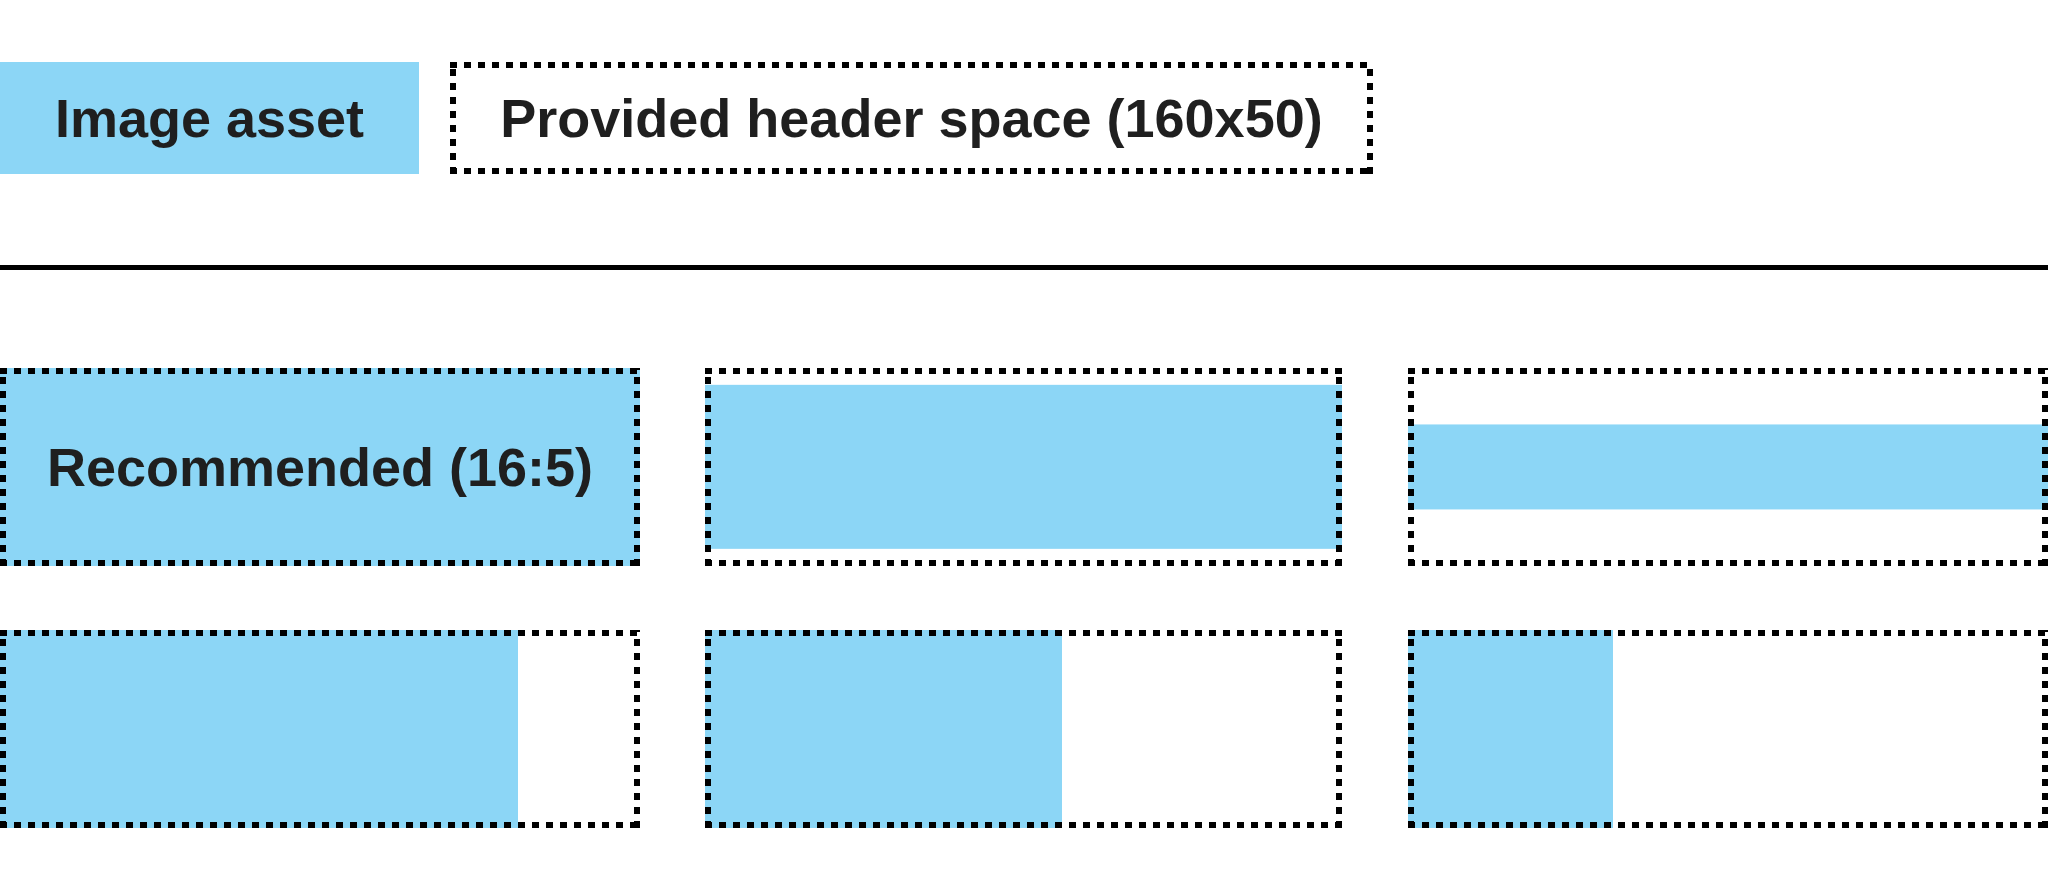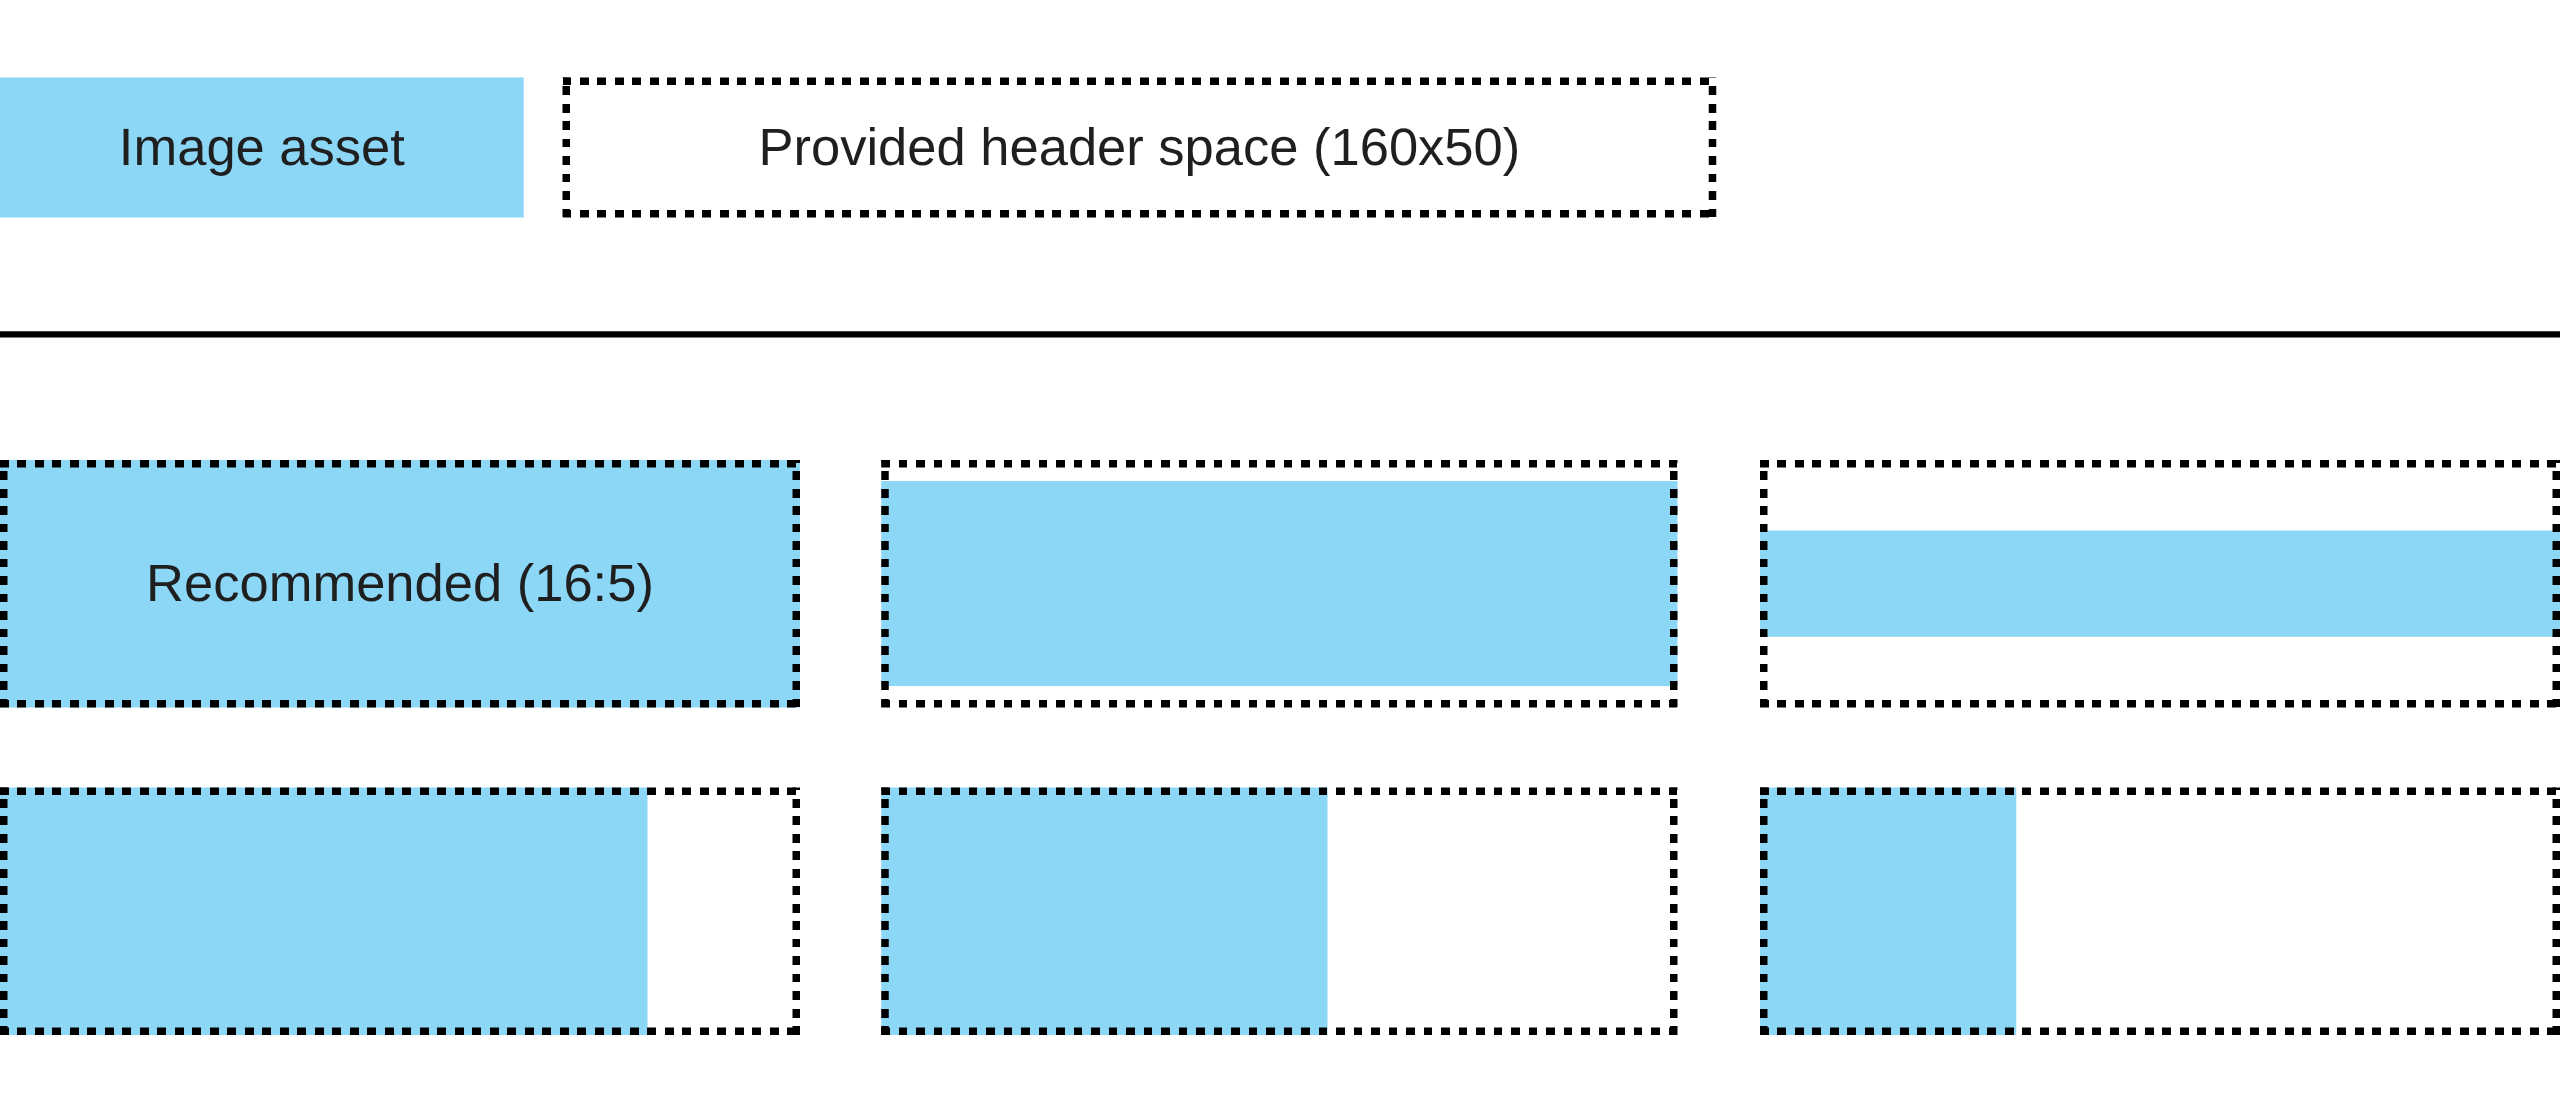--- a/index.html
+++ b/index.html
@@ -43,25 +43,26 @@
     display:flex; align-items:center; justify-content:center;
   }
   .legend-header-space{
     position:absolute;
     left:450px; top:62px;
     width:923px; height:112px;
     background:#ffffff;
     display:flex; align-items:center; justify-content:center;
   }
   .label-text{
-    font-size:42px;
+    font-size:54px;
     line-height:1;
     letter-spacing:0;
     color:var(--ink);
     white-space:nowrap;
+    font-weight:bold;
   }
   
   .divider{
     position:absolute;
     left:0; top:265px;
     width:2048px; height:5px;
     background:#000000;
   }
   
   .demo-box{

